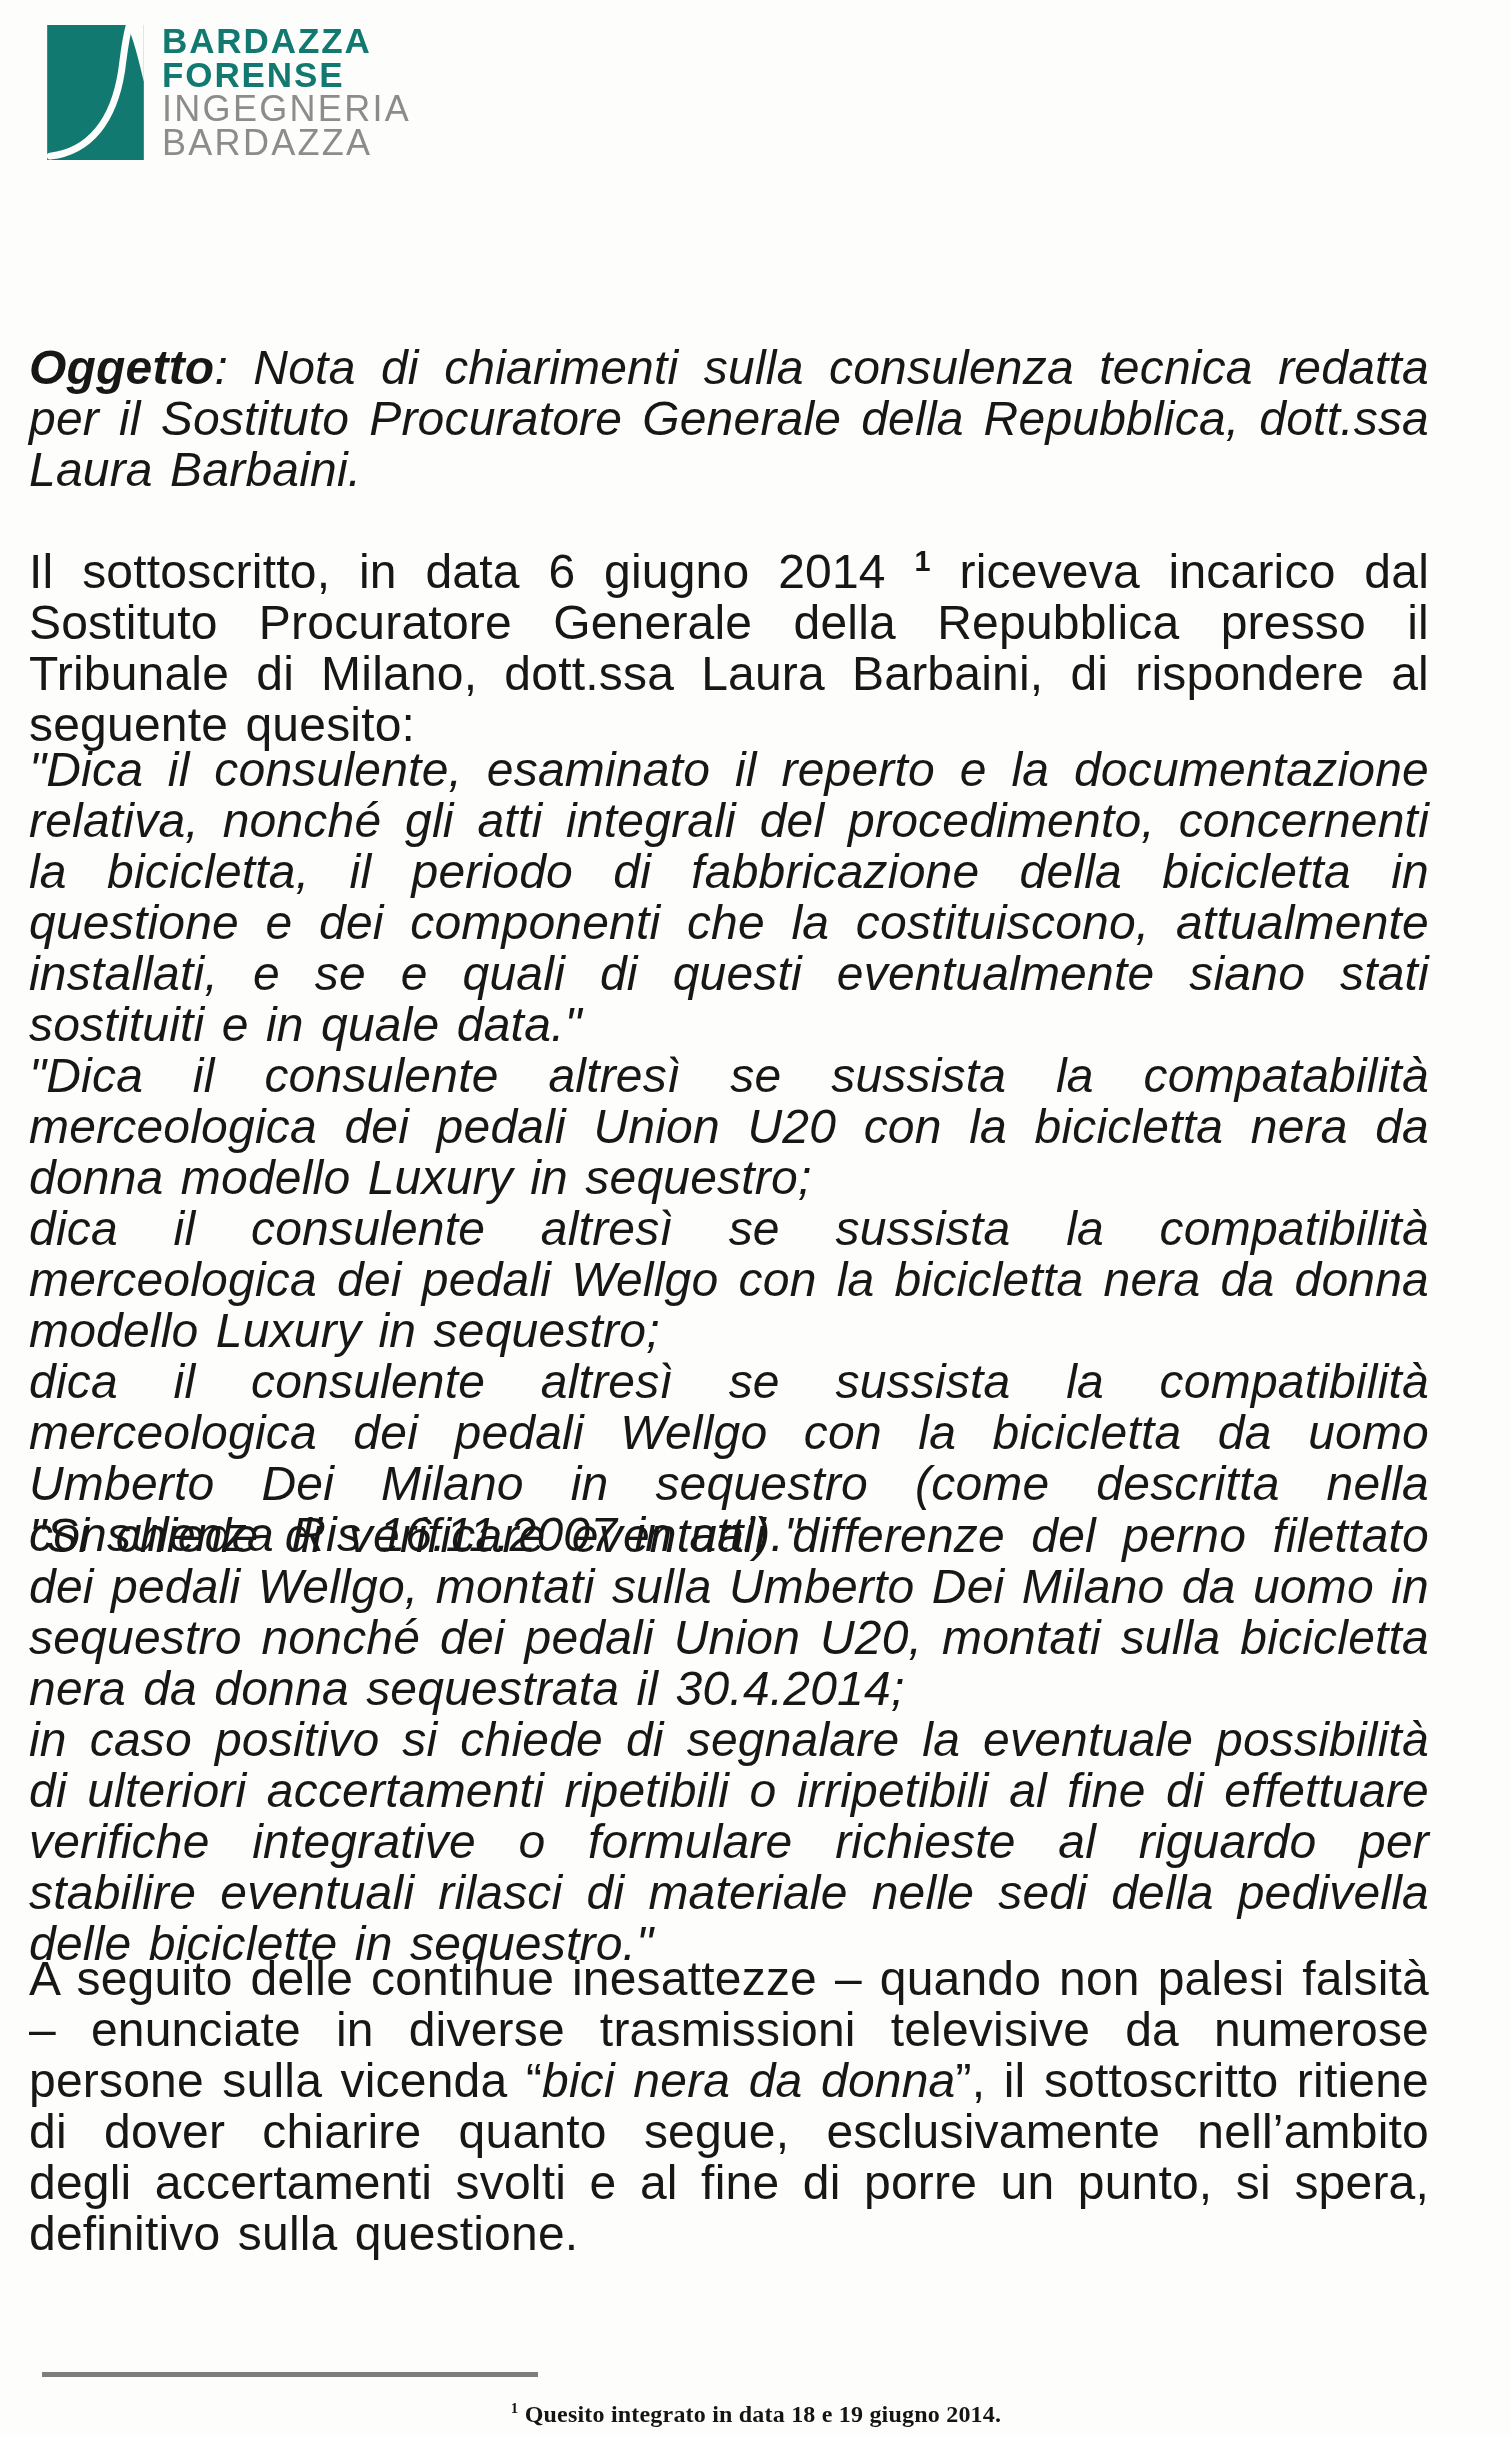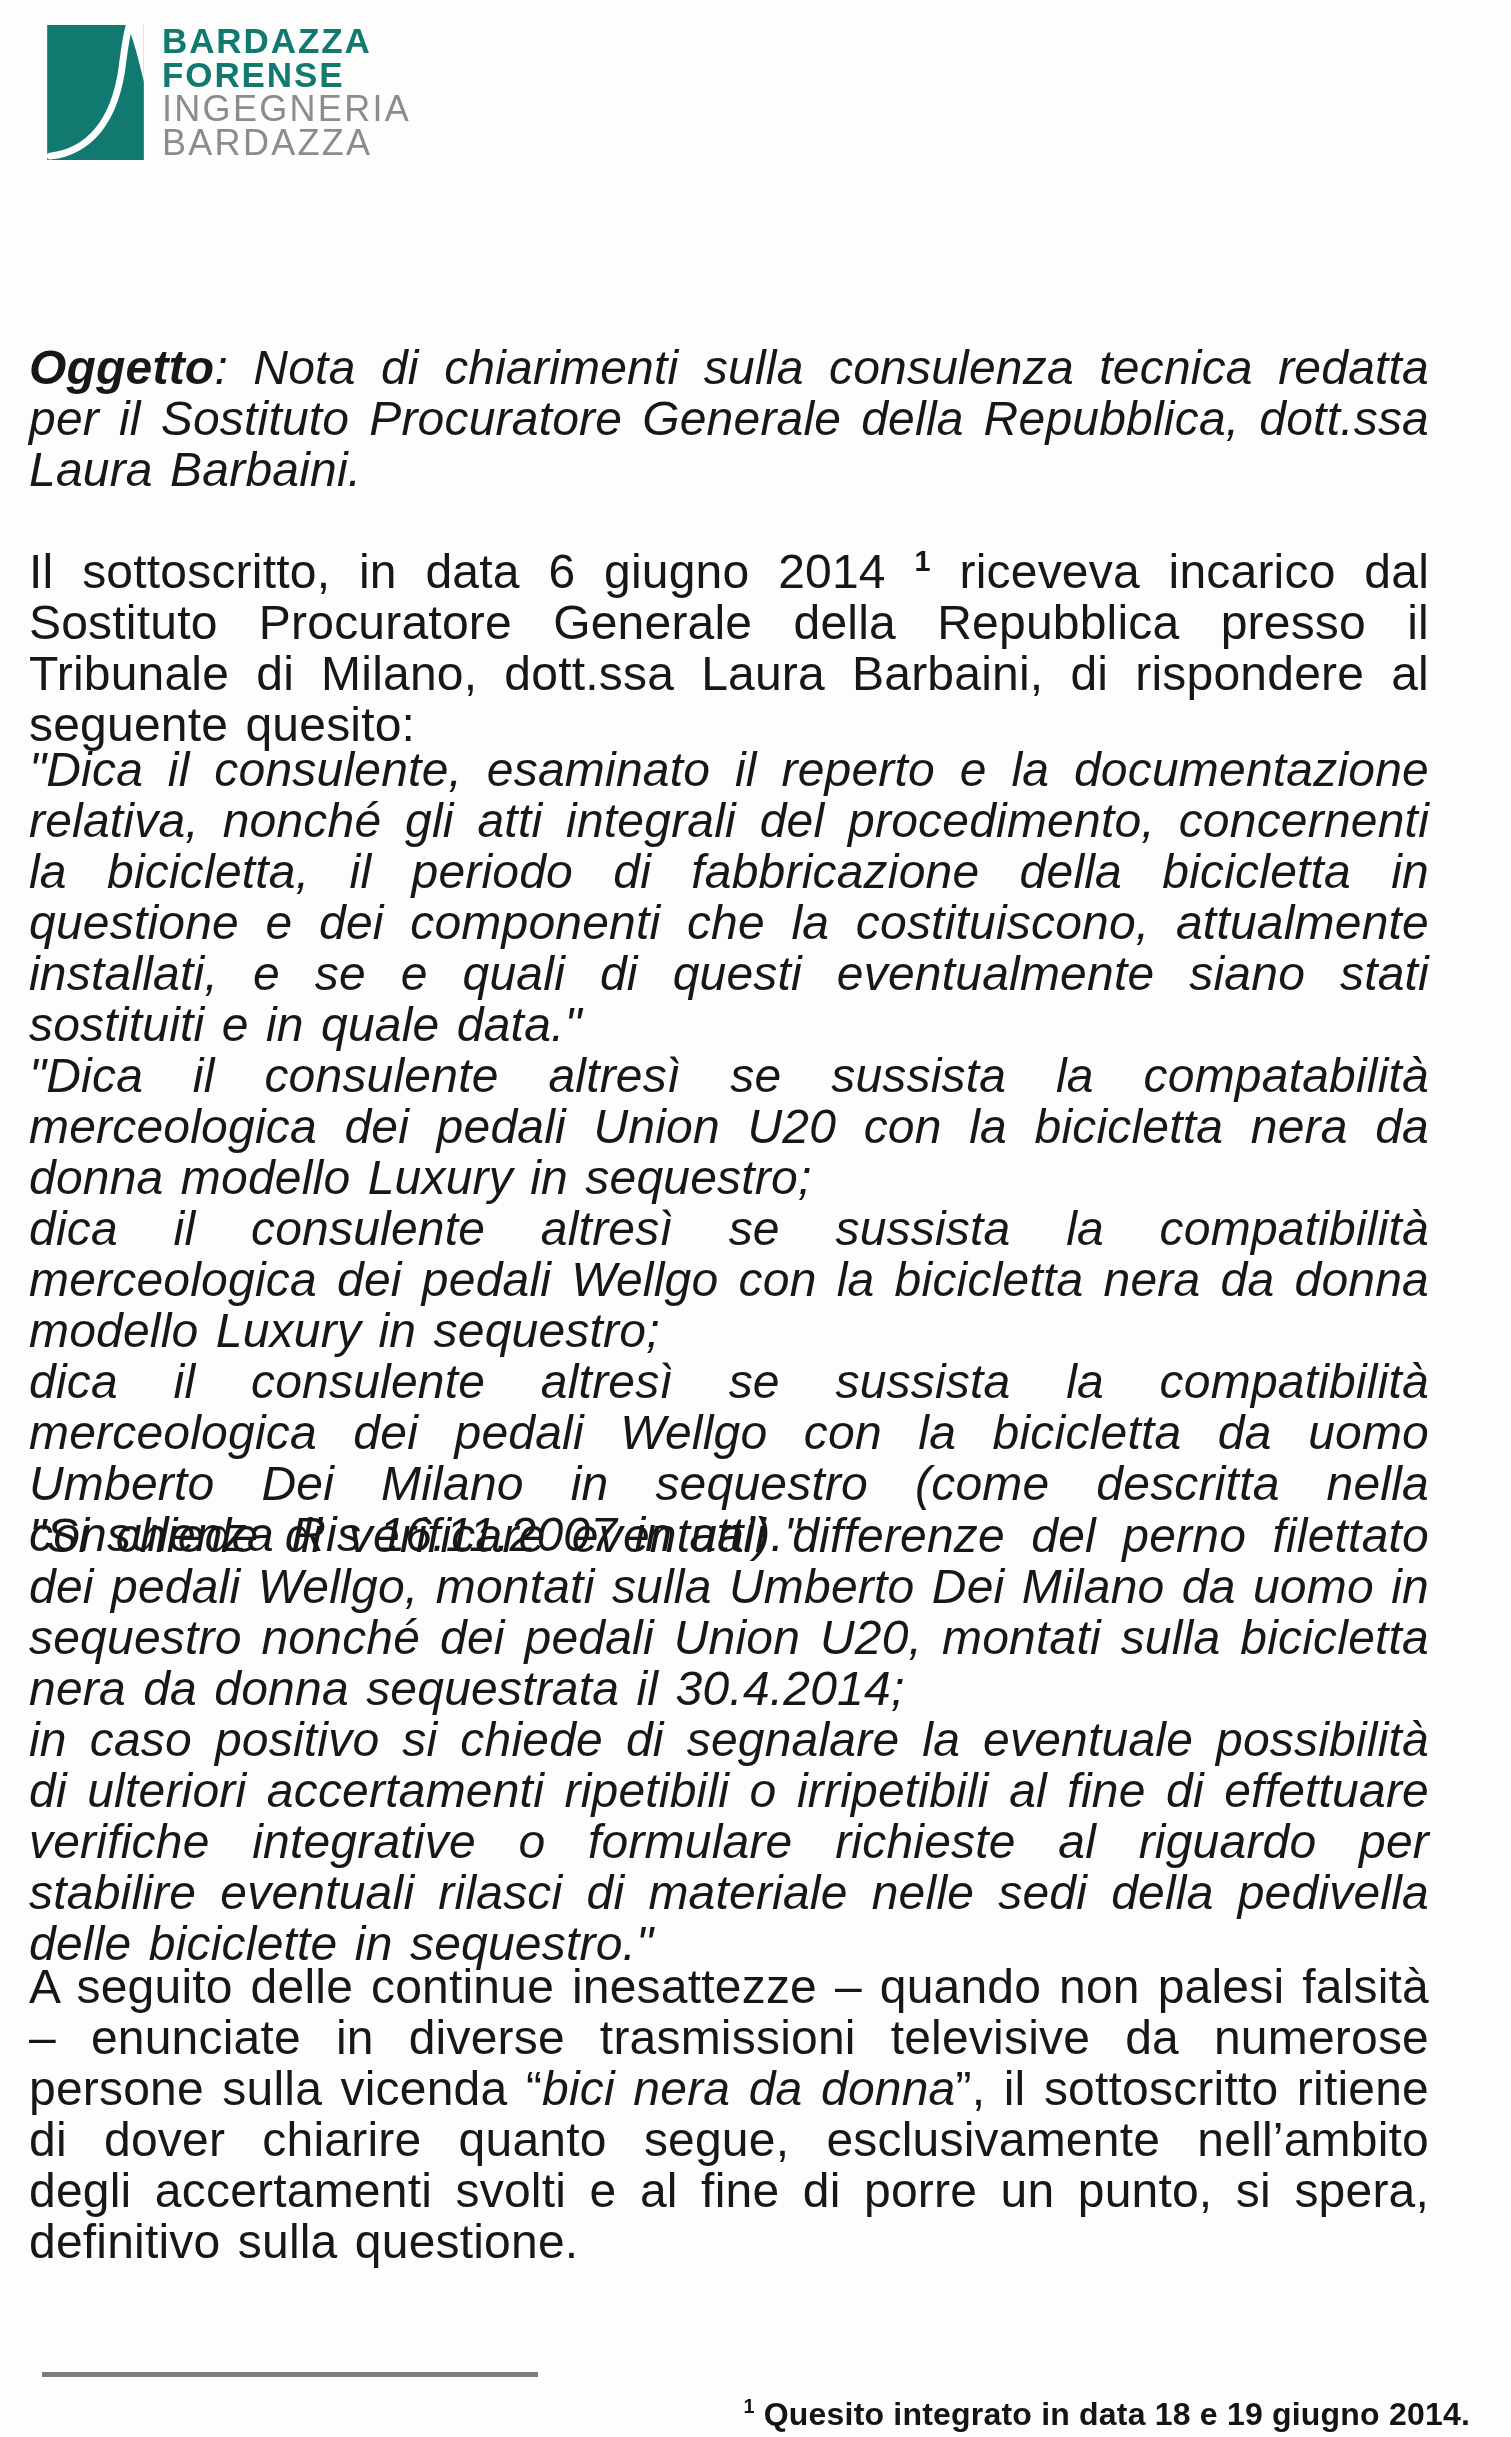--- a/index.html
+++ b/index.html
@@ -69,47 +69,48 @@
   .quote{font-style:italic;}
   .quote-first{top:744px;}
   .quote-block{
     position:absolute;
     left:29px;
     width:1400px;
   }
   .quote-block .para{position:static;width:auto;}
   .quote-second{top:1050px;}
   .quote-third{top:1510px;}
-  .closing{top:1953px;margin-top:8px;}
+  .closing{top:1953px;}
   sup{
     font-weight:bold;
     font-size:0.6em;
     line-height:0;
   }
 
   
   .footnote{
     position:absolute;
     left:42px;
     top:2372px;
     width:1428px;
   }
   .footnote-rule{
     width:496px;
     height:4.5px;
     background:#7e7e7e;
   }
   .footnote-text{
     margin:18px 0 0 0;
-    font-size:32px;
+    font-size:24px;
     line-height:39px;
     font-weight:bold;
     letter-spacing:0.2px;
     color:#141414;
-    text-align:right;
+    text-align:center;
+    font-family:Liberation Serif, serif;
   }
   .footnote-text sup{font-size:0.62em;}
 </style>
 </head>
 <body>
 
 <div class="page">
 
   <header class="logo">
     <svg class="logo-mark" viewBox="0 0 126 176" xmlns="http://www.w3.org/2000/svg" aria-hidden="true">

